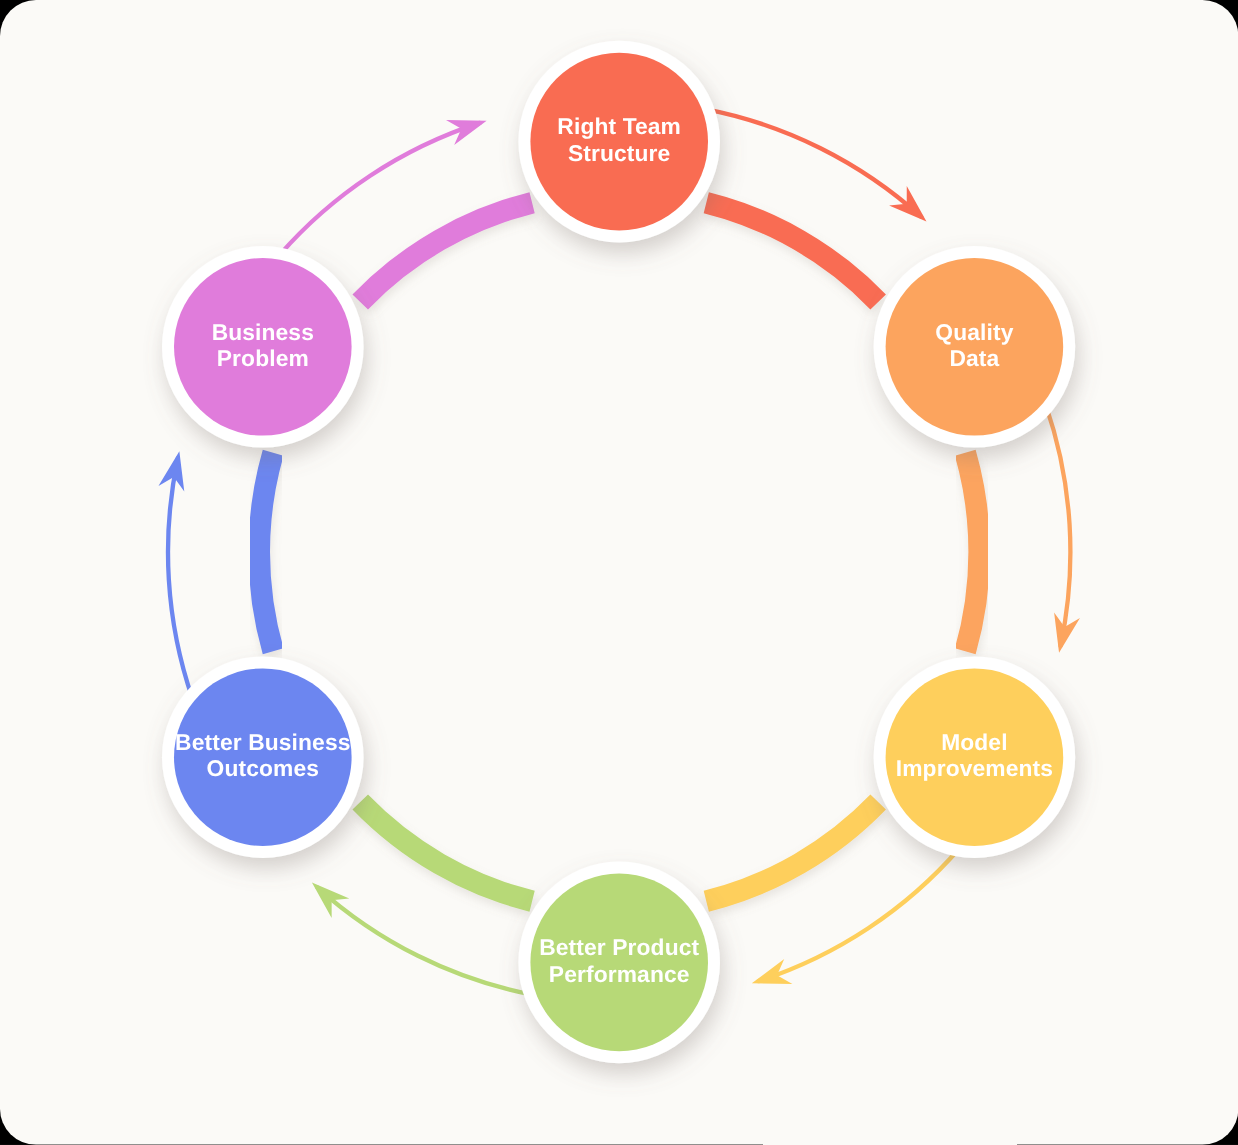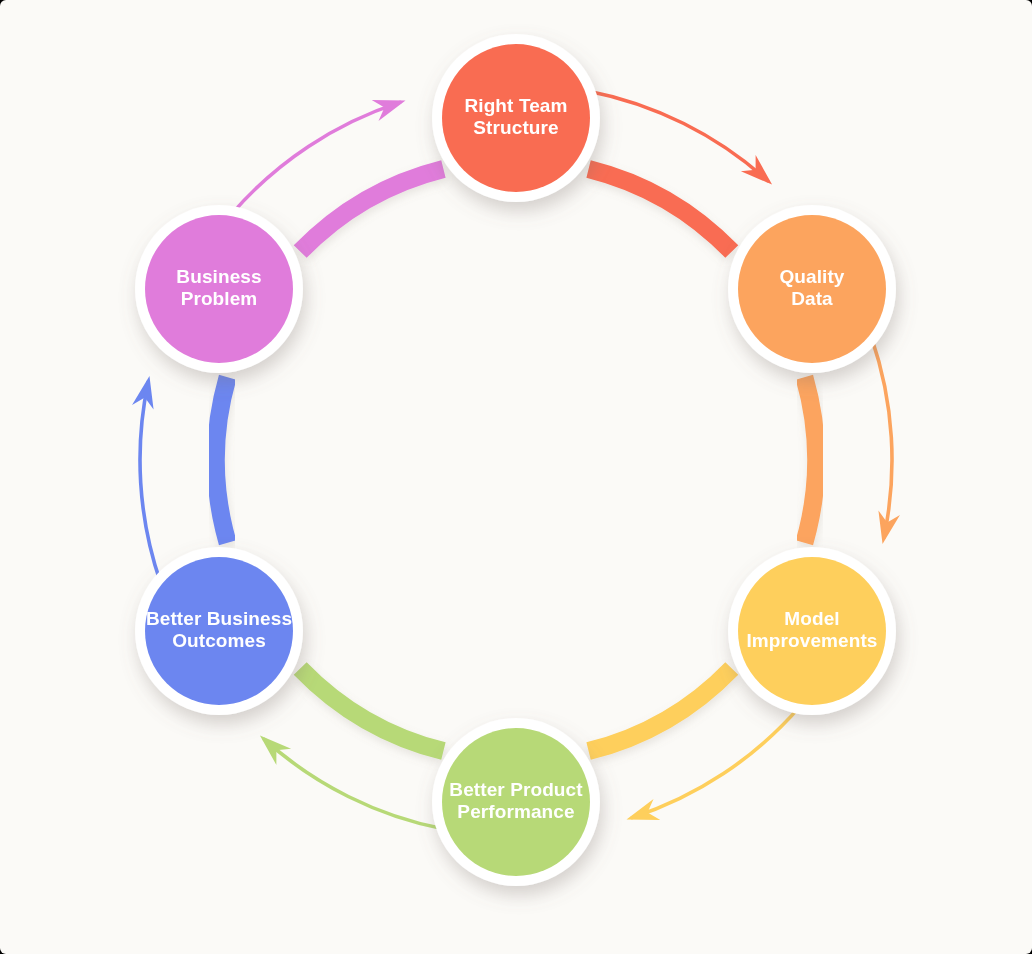--- a/index.html
+++ b/index.html
@@ -7,21 +7,21 @@
        font-family:"Liberation Sans","DejaVu Sans",sans-serif;}
   #canvas{position:relative;width:1032px;height:954px;
           background:#FBFAF7;border-radius:30px;overflow:hidden;}
   #diagram{position:absolute;inset:0;width:1032px;height:954px;}
   .node-label{font-size:19px;font-weight:600;fill:#ffffff;
               letter-spacing:.1px;dominant-baseline:middle;}
 </style>
 </head>
 <body>
 
-<div id="canvas" style="background: rgb(251, 250, 247); border-radius: 6px; width: 1032px; height: 954px;">
+<div id="canvas" style="background: rgb(251, 250, 247); border-radius: 30px; width: 1032px; height: 954px;">
   <svg id="diagram" viewBox="0 0 1032 954" xmlns="http://www.w3.org/2000/svg">
     <defs>
       <filter id="nodeShadow" x="-60%" y="-60%" width="220%" height="220%">
         <feDropShadow dx="3" dy="9" stdDeviation="9" flood-color="#7a7068" flood-opacity="0.30"></feDropShadow>
       </filter>
       <filter id="arcShadow" x="-60%" y="-60%" width="220%" height="220%">
         <feDropShadow dx="1" dy="4" stdDeviation="4" flood-color="#8b8177" flood-opacity="0.18"></feDropShadow>
       </filter>
     </defs>
     <g id="arc-layer">

